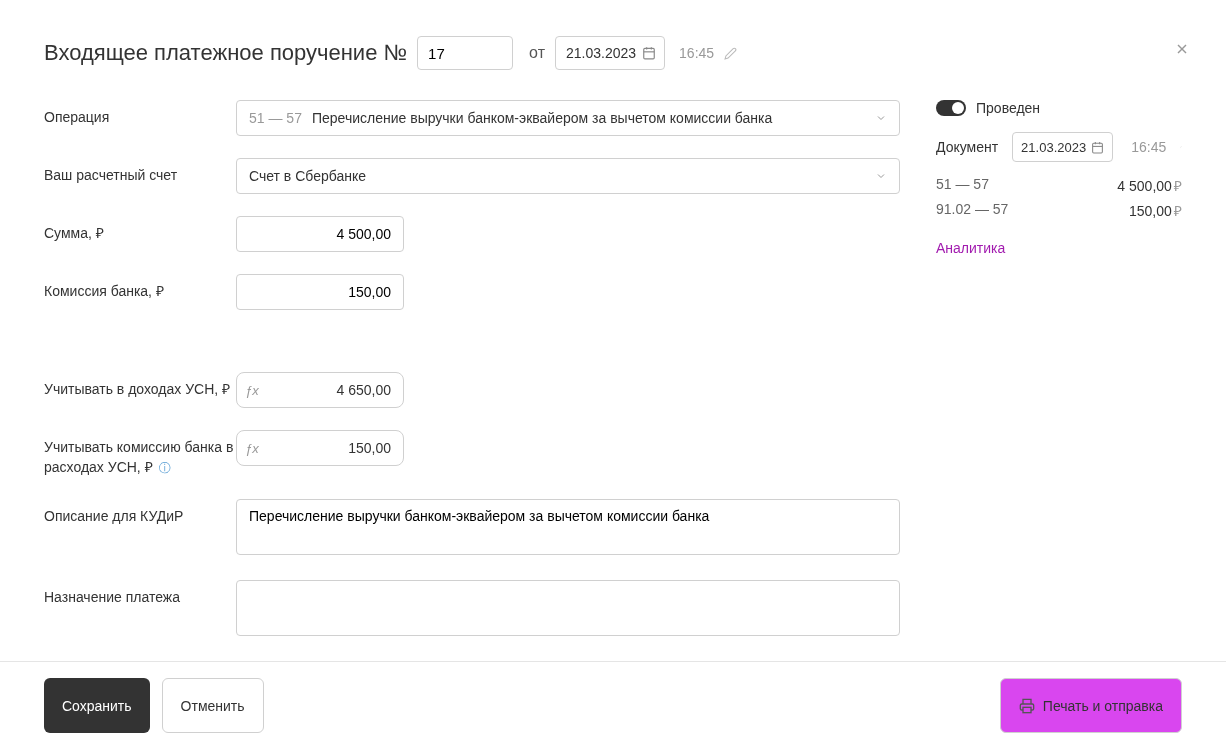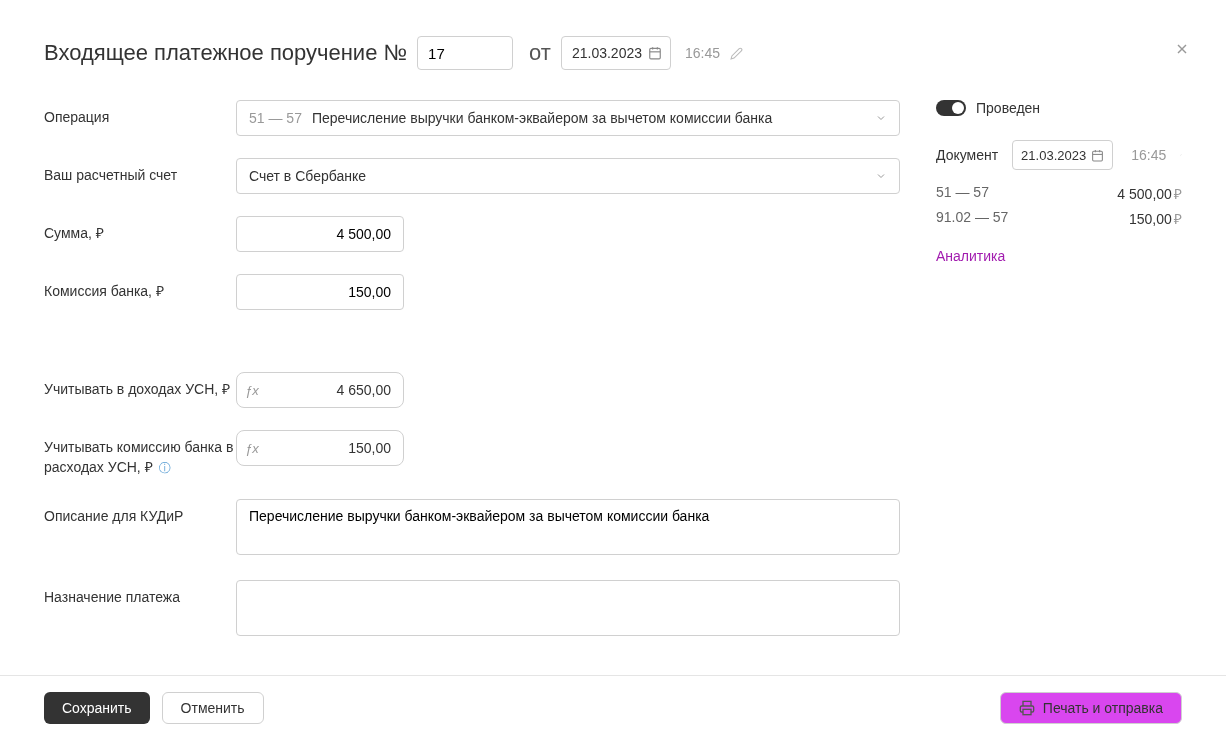--- a/index.html
+++ b/index.html
@@ -1,21 +1,21 @@
 <!DOCTYPE html>
 <html><head>
 <meta charset="utf-8">
 <style>
 * { box-sizing: border-box; margin: 0; padding: 0; }
 body { font-family: -apple-system, BlinkMacSystemFont, "Segoe UI", Arial, sans-serif; font-size: 14px; color: #333; background: #fff; }
 .modal { width: 1226px; height: 740px; position: relative; display: flex; flex-direction: column; }
 .header { display: flex; align-items: center; padding: 36px 44px 0 44px; gap: 10px; }
 .header-title { font-size: 22px; color: #333; font-weight: 400; }
 .num-input { width: 96px; height: 34px; border: 1px solid #d0d0d0; border-radius: 4px; padding: 0 10px; font-size: 15px; }
-.header-from { font-size: 22px; color: #555; margin-left: 6px; }
+.header-from { font-size: 16px; color: #555; margin-left: 6px; }
 .date-input { height: 34px; border: 1px solid #d0d0d0; border-radius: 4px; padding: 0 8px 0 10px; font-size: 14px; display: inline-flex; align-items: center; gap: 6px; }
 .time-text { color: #999; font-size: 14px; margin-left: 4px; }
 .edit-icon { color: #bbb; }
 .close-btn { position: absolute; top: 38px; right: 36px; color: #999; cursor: pointer; font-size: 18px; }
 .body { display: flex; flex: 1; padding: 30px 44px 0 44px; gap: 36px; }
 .form-col { flex: 1; }
 .side-col { width: 246px; }
 .form-row { display: flex; align-items: flex-start; margin-bottom: 22px; }
 .form-label { width: 192px; padding-top: 8px; color: #333; font-size: 14px; line-height: 1.4; }
 .form-control { flex: 1; }
@@ -24,32 +24,32 @@
 .select-code { color: #999; }
 .chevron { color: #999; }
 .num-field { width: 168px; height: 36px; border: 1px solid #d0d0d0; border-radius: 4px; padding: 0 12px; text-align: right; font-size: 14px; }
 .fx-field { width: 168px; height: 36px; border: 1px solid #d0d0d0; border-radius: 8px; display: flex; align-items: center; }
 .fx-prefix { color: #999; font-style: italic; font-size: 13px; padding: 0 8px; }
 .fx-value { flex: 1; text-align: right; padding-right: 12px; }
 .textarea-box { width: 100%; min-height: 56px; border: 1px solid #d0d0d0; border-radius: 4px; padding: 8px 12px; font-size: 14px; font-family: inherit; resize: none; }
 .info-icon { color: #5a9fd4; font-size: 12px; margin-left: 2px; }
 .toggle { width: 30px; height: 16px; background: #333; border-radius: 10px; position: relative; display: inline-block; vertical-align: middle; }
 .toggle-knob { width: 12px; height: 12px; background: #fff; border-radius: 50%; position: absolute; top: 2px; right: 2px; }
-.toggle-row { display: flex; align-items: flex-start; gap: 10px; margin-bottom: 24px; }
+.toggle-row { display: flex; align-items: flex-start; gap: 10px; margin-bottom: 16px; }
 .toggle-label { font-size: 14px; }
 .doc-row { display: flex; align-items: center; gap: 14px; margin-bottom: 14px; }
 .doc-label { font-size: 14px; color: #333; }
 .doc-date { height: 30px; border: 1px solid #d0d0d0; border-radius: 4px; padding: 0 8px; font-size: 13px; display: inline-flex; align-items: center; gap: 5px; }
 .entry-row { display: flex; justify-content: space-between; margin-bottom: 6px; font-size: 14px; }
 .entry-code { color: #666; }
 .entry-amt { color: #333; }
 .rub { color: #999; margin-left: 2px; }
 .analytics-link { color: #a21caf; font-size: 14px; cursor: pointer; margin-top: 14px; display: inline-block; }
 .footer { border-top: 1px solid #e5e5e5; padding: 16px 44px; display: flex; align-items: center; gap: 12px; }
-.btn { height: 32px; padding: 0 18px; border-radius: 6px; font-size: 14px; cursor: pointer; border: none; display: inline-flex; align-items: center; gap: 8px; }
+.btn { height: 55px; padding: 0 18px; border-radius: 6px; font-size: 14px; cursor: pointer; border: none; display: inline-flex; align-items: center; gap: 8px; }
 .btn-primary { background: #333; color: #fff; }
 .btn-secondary { background: #fff; border: 1px solid #d0d0d0; color: #333; }
 .btn-outline { background: #d946ef; border: 1px solid #d0d0d0; color: #333; margin-left: auto; }
 .spacer-lg { height: 40px; }
 svg { display: inline-block; vertical-align: middle; }
 </style>
 </head>
 <body>
 
 <div class="modal">

